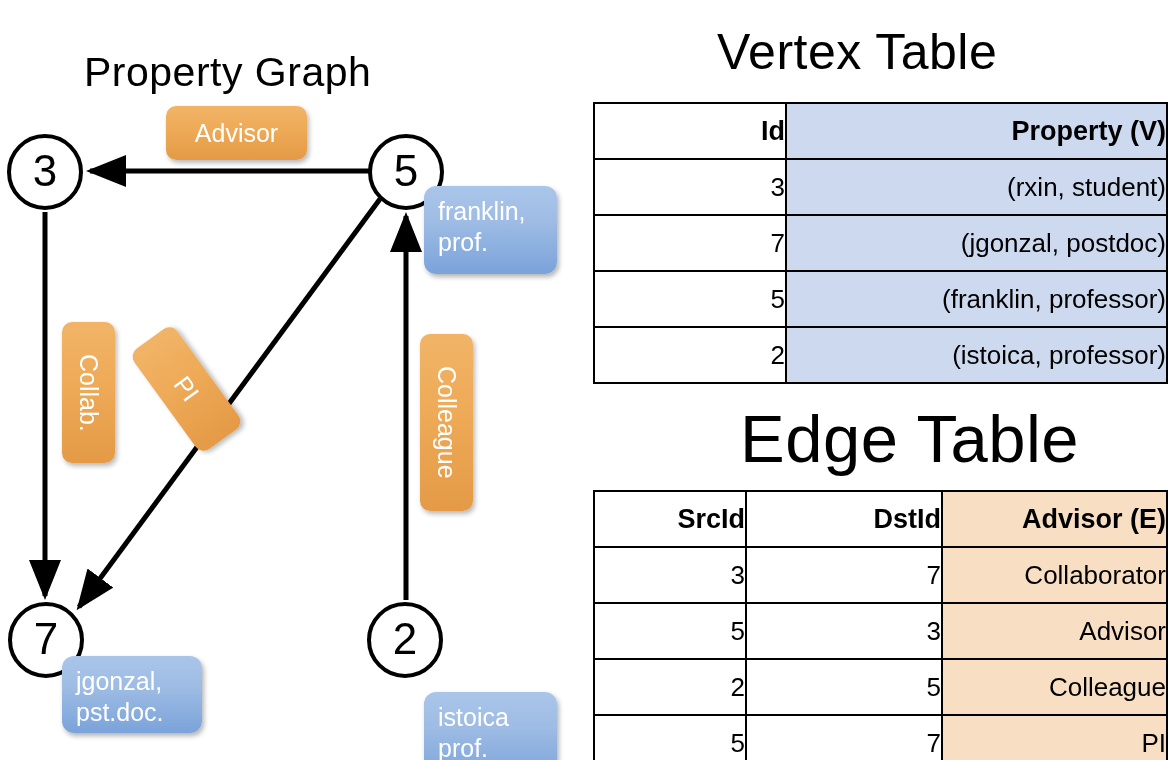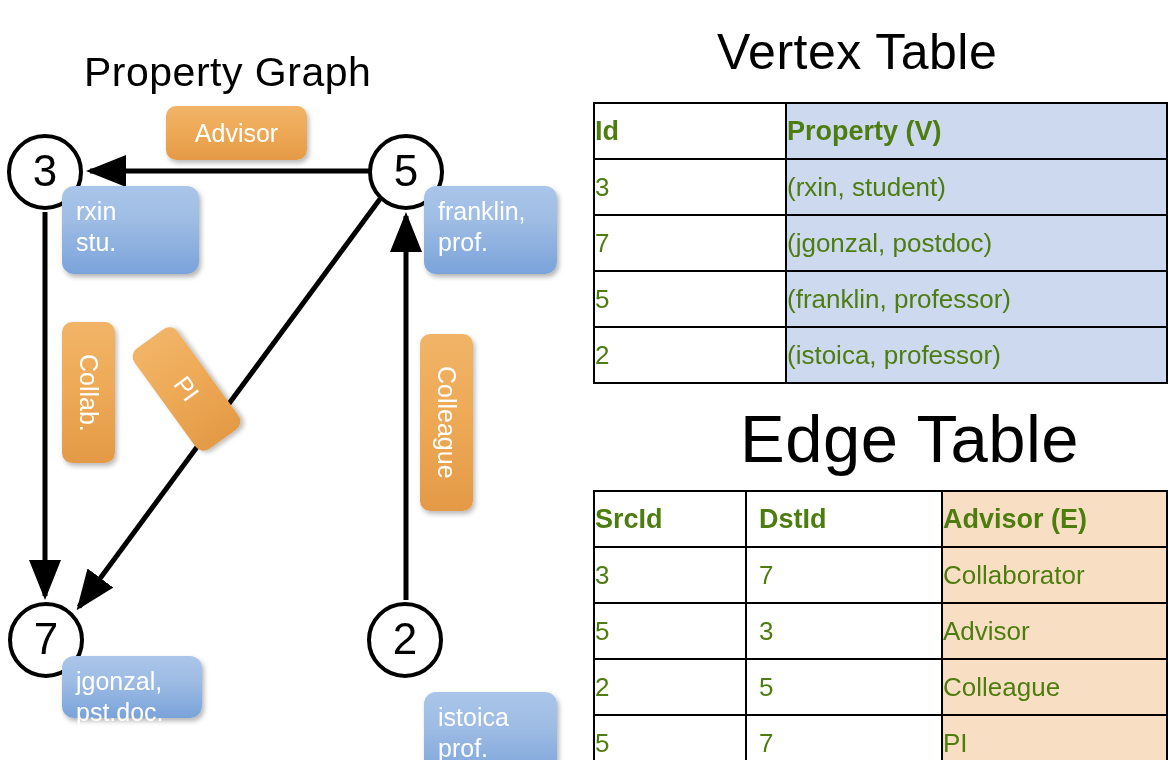--- a/index.html
+++ b/index.html
@@ -96,23 +96,23 @@
 
   
   .tbl {
     position: absolute;
     border-collapse: collapse;
     table-layout: fixed;
     font-family: "Liberation Sans", sans-serif;
   }
   .tbl td, .tbl th {
     border: 2px solid #000;
-    text-align: left;
+    text-align: right;
     font-weight: 400;
-    color: #4d7c0f;
+    color: #000000;
     padding: 0;
     font-size: 26px;
   }
   .tbl th { font-weight: 700; font-size: 27px; }
 
   #vertex-table { left: 593px; top: 102px; width: 575px; }
   #vertex-table th, #vertex-table td { height: 54px; }
   #vertex-table .c-id   { width: 190px; background: #ffffff; }
   #vertex-table .c-prop { background: #ccd9ef; }
 
@@ -153,31 +153,27 @@
   <div class="node" style="left:368px; top:134px;">
     <span>5</span>
   </div>
   <div class="node" style="left:8px;   top:602px;">
     <span>7</span>
   </div>
   <div class="node" style="left:367px; top:602px;">
     <span>2</span>
   </div>
 
-  <div class="vbox" style="left:62px;  top:186px; width:137px; height:88px;">
-    <div>rxin</div>
-    <div>stu.</div>
-  </div>
 
   <div class="vbox" style="left:424px; top:186px; width:133px; height:88px;">
     <div>franklin,</div>
     <div>prof.</div>
   </div>
 
-  <div class="vbox" style="left:62px;  top:656px; width:140px; height:62px;">
+  <div class="vbox" style="left:62px;  top:656px; width:140px; height:77px;">
     <div>jgonzal,</div>
     <div>pst.doc.</div>
   </div>
 
   <div class="vbox" style="left:424px; top:692px; width:133px; height:88px;">
     <div>istoica</div>
     <div>prof.</div>
   </div>
 
   <div class="obox" style="left:166px; top:106px; width:141px; height:54px;">

